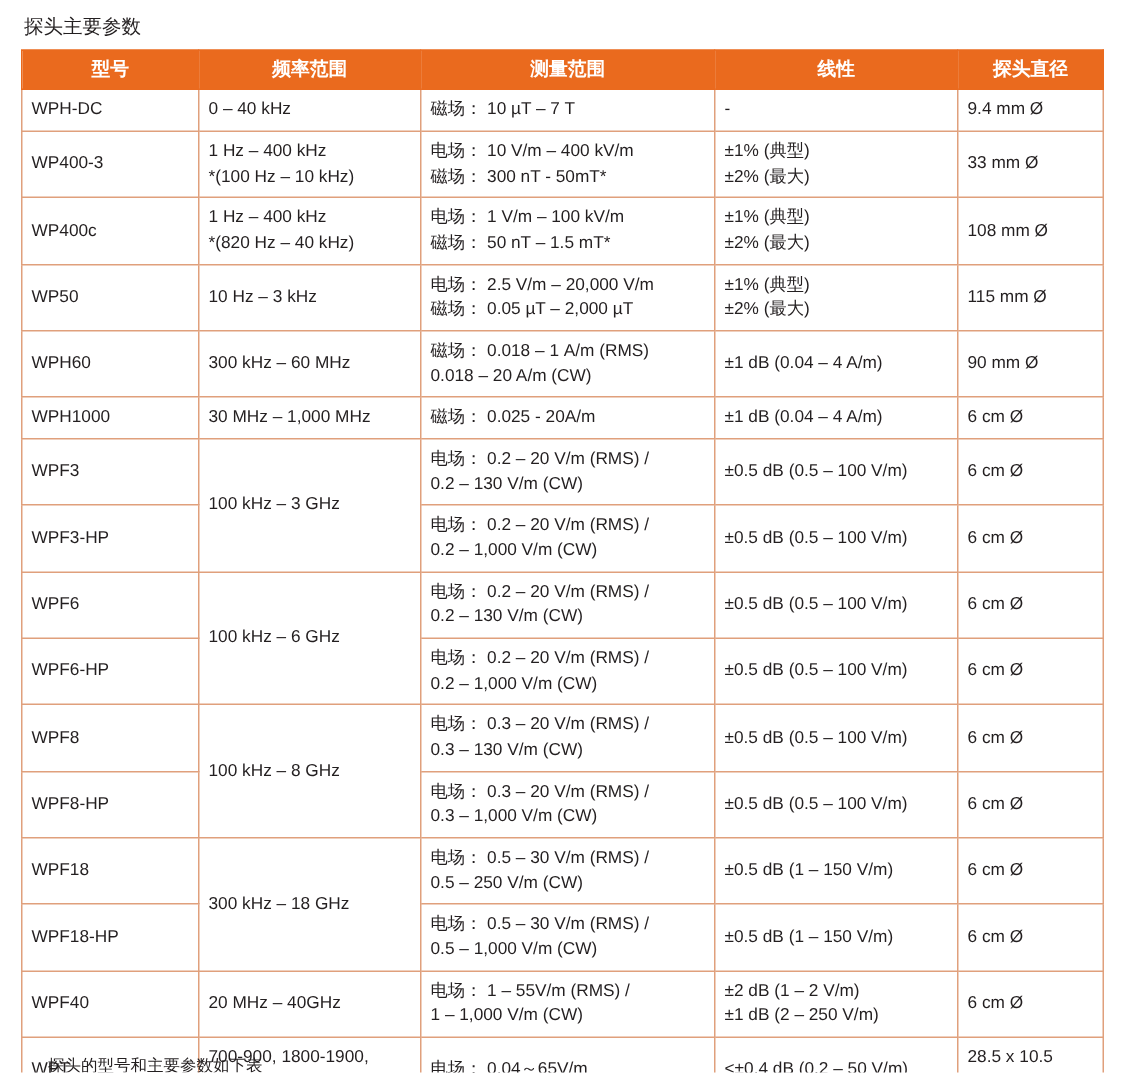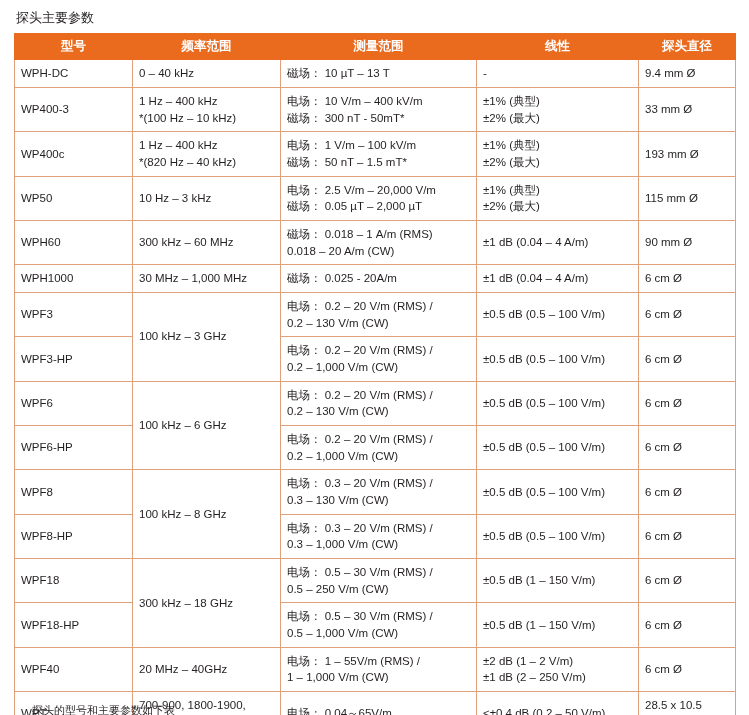--- a/index.html
+++ b/index.html
@@ -99,21 +99,21 @@
     </thead>
     <tbody>
         <tr>
           <td class="model">
             <span class="cell-line">WPH-DC</span>
           </td>
           <td>
             <span class="cell-line">0 – 40 kHz</span>
           </td>
           <td>
-            <span class="cell-line">磁场： 10 µT – 13 T</span>
+            <span class="cell-line">磁场： 10 µT – 7 T</span>
           </td>
           <td>
             <span class="cell-line">-</span>
           </td>
           <td>
             <span class="cell-line">9.4 mm Ø</span>
           </td>
         </tr>
         <tr>
           <td class="model">
@@ -145,21 +145,21 @@
           </td>
           <td>
             <span class="cell-line">电场： 1 V/m – 100 kV/m</span>
             <span class="cell-line">磁场： 50 nT – 1.5 mT*</span>
           </td>
           <td>
             <span class="cell-line">±1% (典型)</span>
             <span class="cell-line">±2% (最大)</span>
           </td>
           <td>
-            <span class="cell-line">193 mm Ø</span>
+            <span class="cell-line">108 mm Ø</span>
           </td>
         </tr>
         <tr>
           <td class="model">
             <span class="cell-line">WP50</span>
           </td>
           <td>
             <span class="cell-line">10 Hz – 3 kHz</span>
           </td>
           <td>

